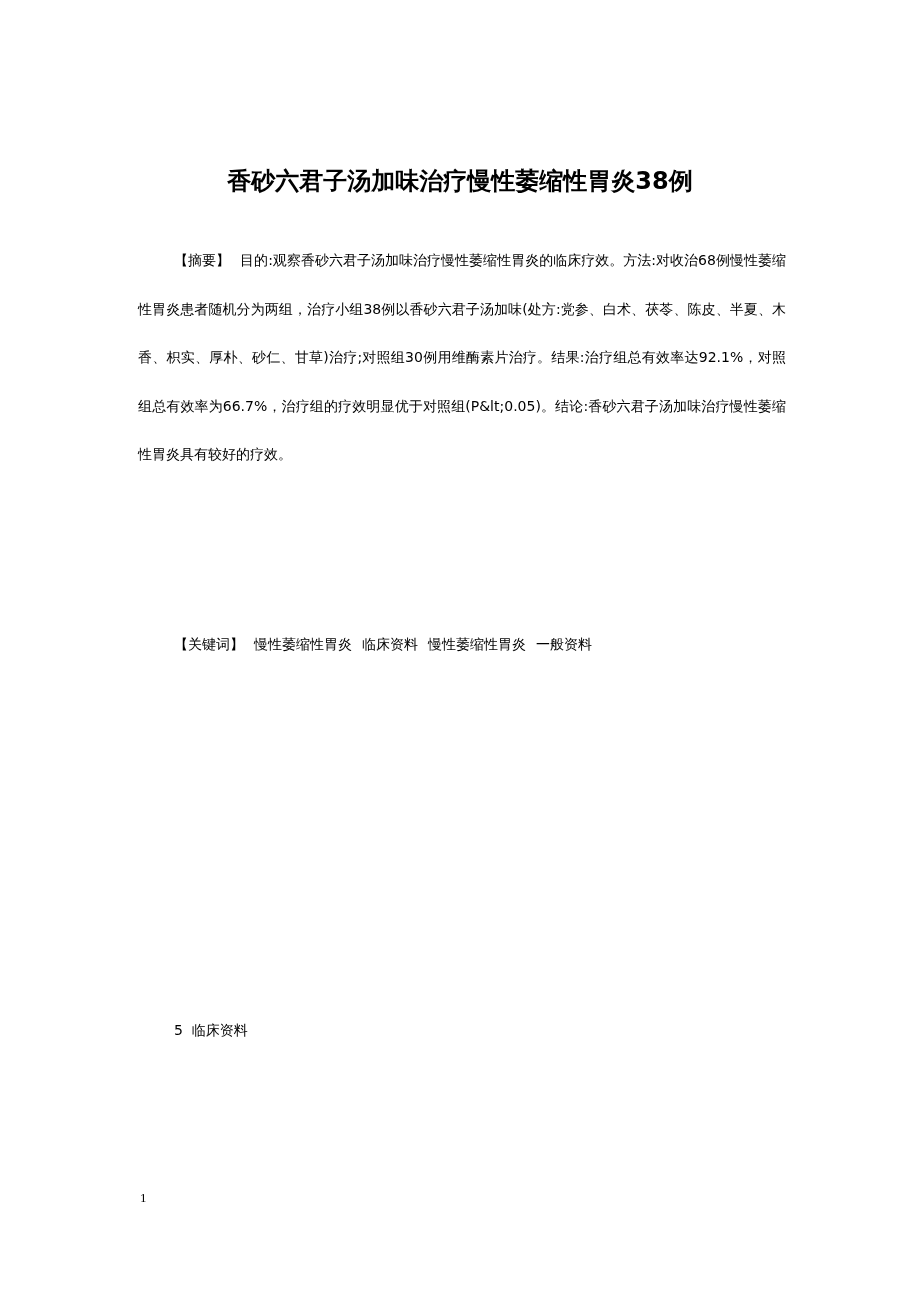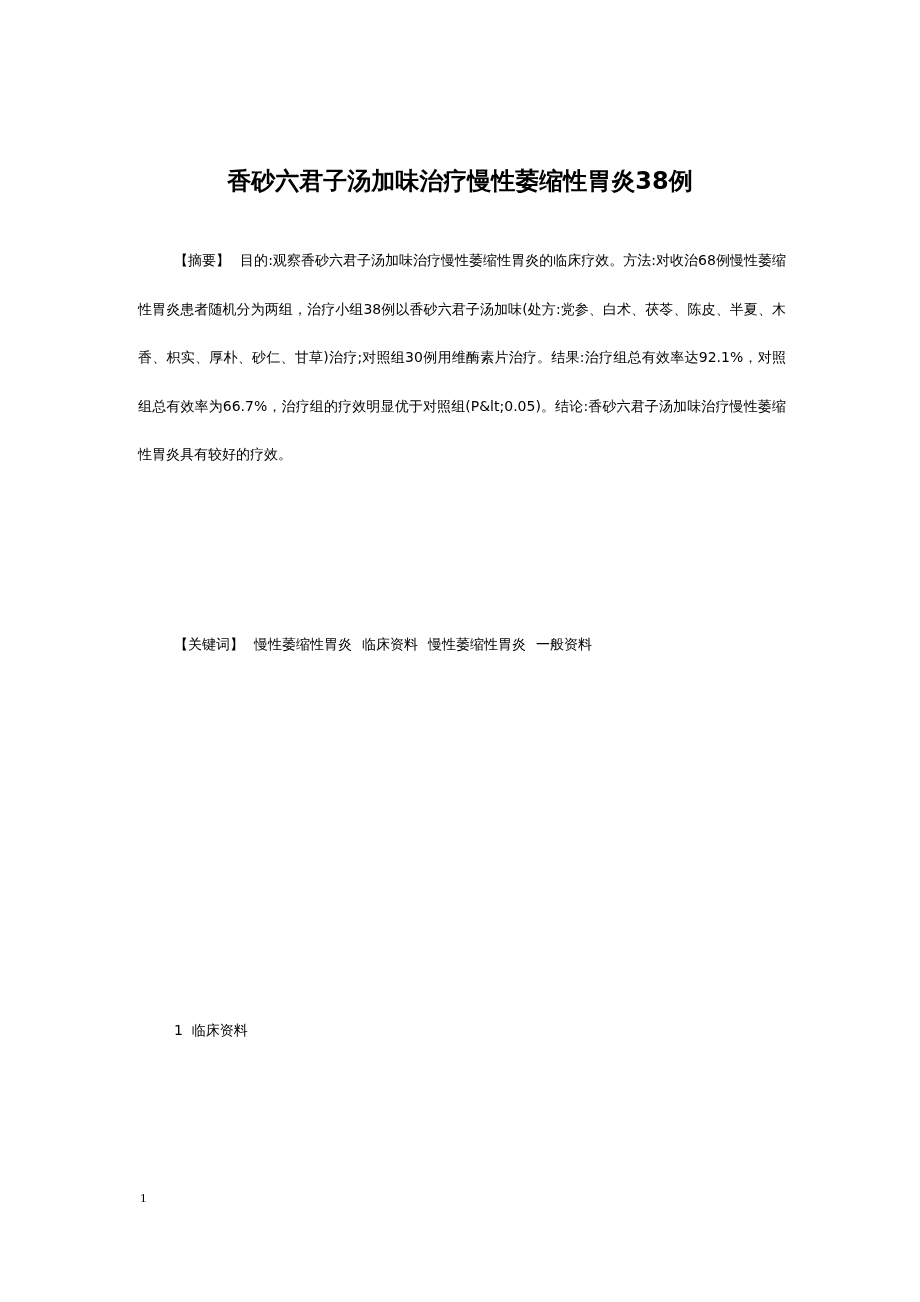--- a/index.html
+++ b/index.html
@@ -67,18 +67,18 @@
 
 <div class="page">
 
   <div class="title">香砂六君子汤加味治疗慢性萎缩性胃炎38例</div>
 
   <div class="para abstract"><span class="indent"></span><span class="tag">【摘要】</span><span>目的:观察香砂六君子汤加味治疗慢性萎缩性胃炎的临床疗效。方法:对收治68例慢性萎缩性胃炎患者随机分为两组，治疗小组38例以香砂六君子汤加味(处方:党参、白术、茯苓、陈皮、半夏、木香、枳实、厚朴、砂仁、甘草)治疗;对照组30例用维酶素片治疗。结果:治疗组总有效率达92.1%，对照组总有效率为66.7%，治疗组的疗效明显优于对照组(P&amp;lt;0.05)。结论:香砂六君子汤加味治疗慢性萎缩性胃炎具有较好的疗效。</span></div>
 
   <div class="para keywords"><span class="indent"></span><span class="tag">【关键词】</span><span class="kw">慢性萎缩性胃炎</span><span class="kw">临床资料</span><span class="kw">慢性萎缩性胃炎</span><span>一般资料</span></div>
 
 
-  <div class="para section1"><span class="indent"></span><span style="white-space:pre">1  临床资料</span></div>
+  <div class="para section1"><span class="indent"></span><span style="white-space:pre">5  临床资料</span></div>
 
 
   <div class="page-number">1</div>
 
 </div>
 
 </body></html>

